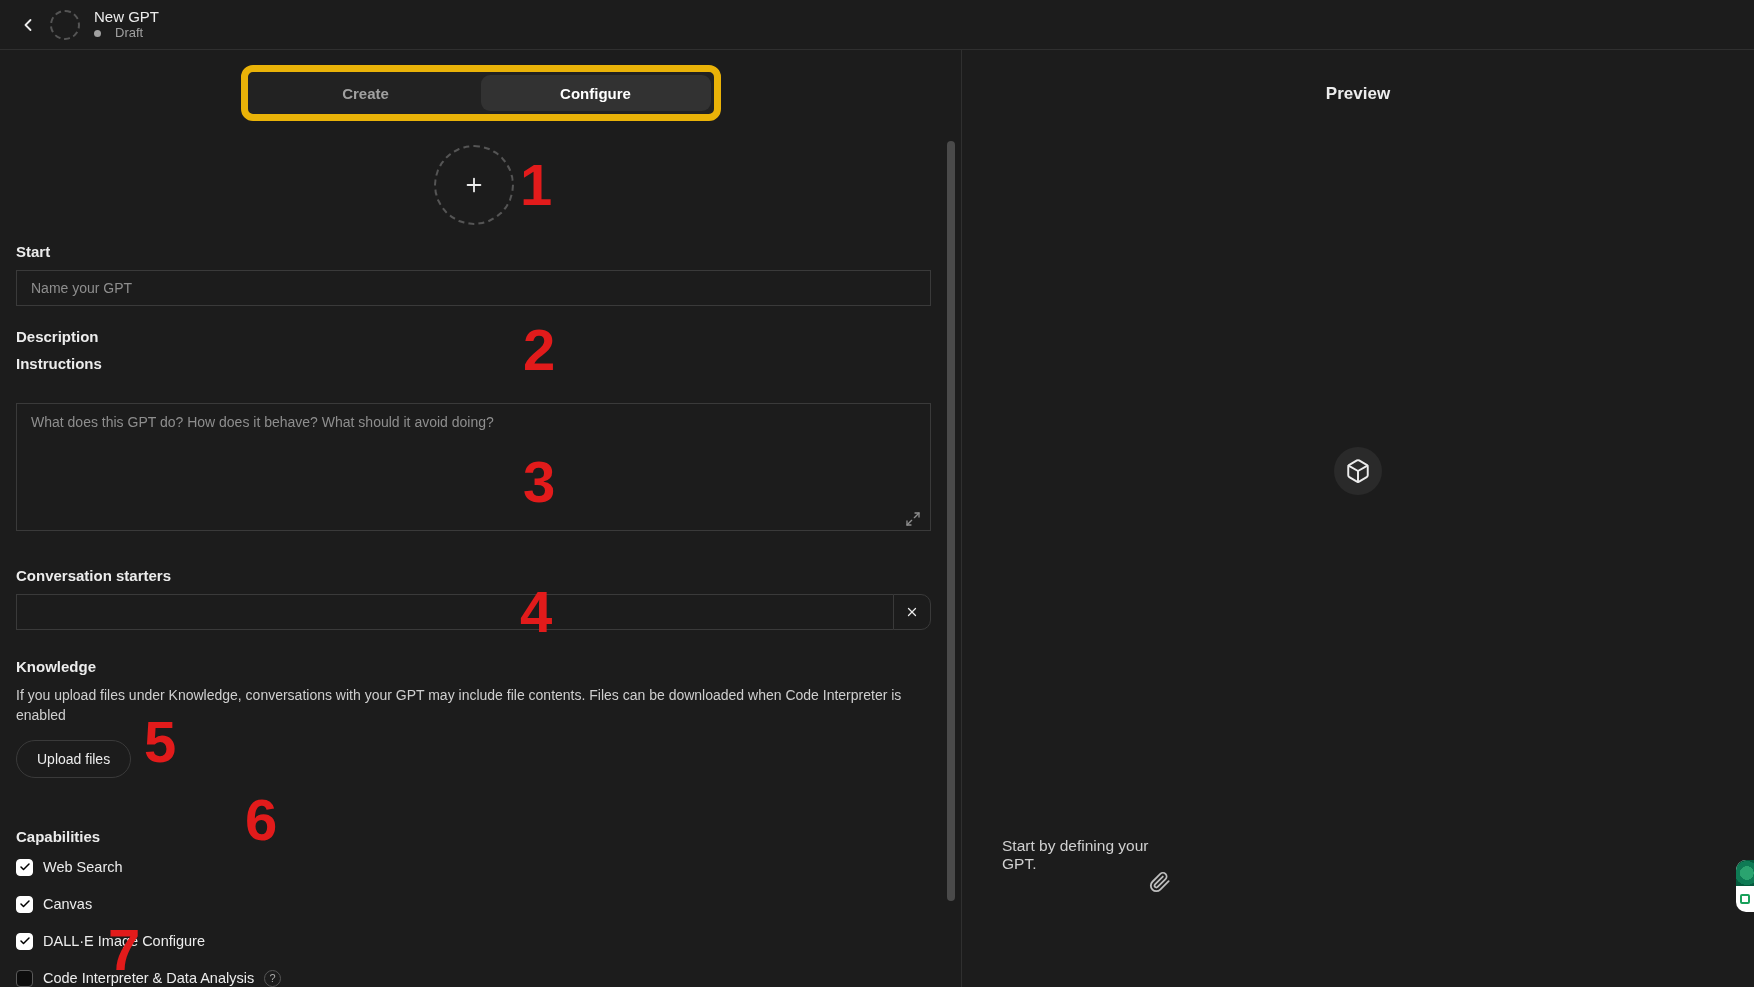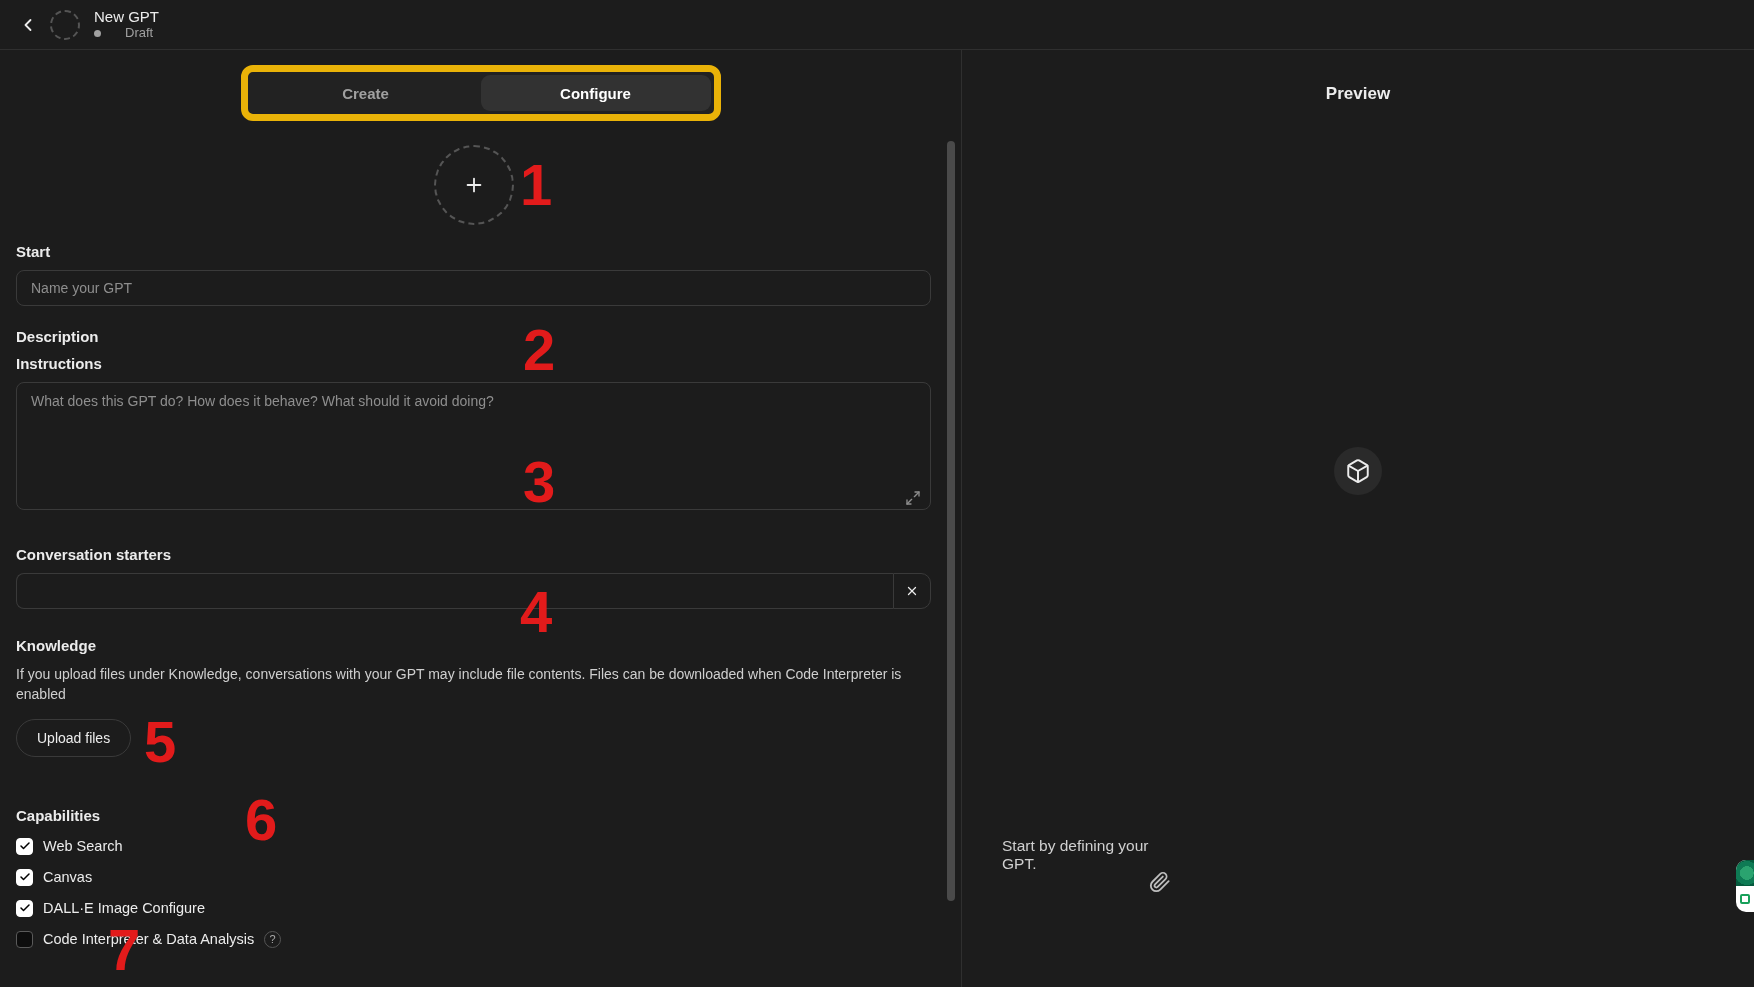--- a/index.html
+++ b/index.html
@@ -35,21 +35,21 @@
   }
   .avatar-circle {
     width: 30px;
     height: 30px;
     border: 2px dashed #555;
     border-radius: 50%;
     margin: 0 14px 0 8px;
   }
   .title-block { display: flex; flex-direction: column; line-height: 1.15; }
   .title-text { font-size: 15px; font-weight: 400; }
-  .status-row { display: flex; align-items: center; gap: 24px; color: #a0a0a0; font-size: 13px; }
+  .status-row { display: flex; align-items: center; gap: 14px; color: #a0a0a0; font-size: 13px; }
   .status-dot {
     width: 7px; height: 7px; border-radius: 50%; background: #a0a0a0;
   }
 
   
   .main { display: flex; height: calc(100% - 50px); }
   .left-pane {
     width: 962px;
     border-right: 1px solid #2f2f2f;
     display: flex;
@@ -118,30 +118,30 @@
 
   .field-label {
     font-size: 15px;
     font-weight: 600;
     margin: 0 0 10px;
   }
   .text-input, .textarea, .starter-input {
     width: 100%;
     background: transparent;
     border: 1px solid #3a3a3a;
-    border-radius: 8px;
+    border-radius: 0;
     color: #ececec;
     font-size: 14px;
     padding: 10px 14px;
     outline: none;
   }
   .text-input::placeholder, .textarea::placeholder, .starter-input::placeholder { color: #8e8e8e; }
   .text-input { height: 36px; }
   .textarea { height: 128px; resize: none; }
-  .textarea-wrap { position: relative; }
+  .textarea-wrap { position: relative; margin-top: 21px; }
   .expand-icon {
     position: absolute; right: 10px; bottom: 8px;
     width: 16px; height: 16px; color: #8e8e8e; cursor: pointer;
   }
 
   .gap-sm { margin-bottom: 22px; }
 
   .starter-row { display: flex; width: 100%; }
   .starter-input {
     flex: 1; height: 36px;
@@ -160,21 +160,21 @@
   .help-text { font-size: 14px; color: #cfcfcf; line-height: 1.45; margin-bottom: 14px; }
   .pill-btn {
     display: inline-flex; align-items: center; justify-content: center;
     height: 38px; padding: 0 20px;
     border: 1px solid #3a3a3a; border-radius: 19px;
     background: transparent; color: #ececec;
     font-size: 14px; cursor: pointer;
     width: fit-content;
   }
 
-  .cap-list { display: flex; flex-direction: column; gap: 14px; margin-top: 4px; }
+  .cap-list { display: flex; flex-direction: column; gap: 20px; margin-top: 4px; }
   .cap-row { display: flex; align-items: center; gap: 10px; font-size: 14.5px; }
   .chk {
     width: 17px; height: 17px; border-radius: 4px;
     border: 1px solid #5a5a5a; background: #0d0d0d;
     display: flex; align-items: center; justify-content: center;
     cursor: pointer;
   }
   .chk.on { background: #fff; border-color: #fff; color: #000; }
   .chk svg { width: 12px; height: 12px; }
   .help-badge {

